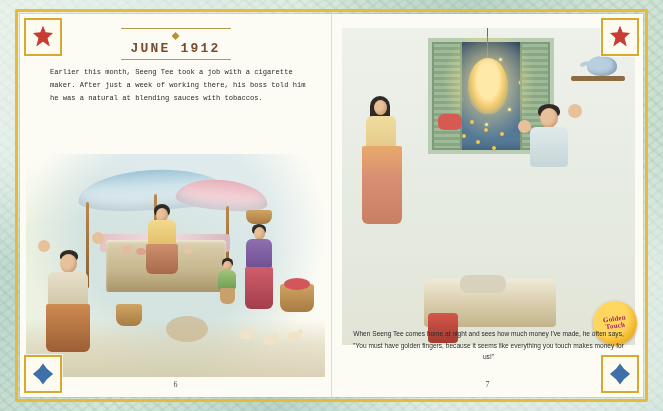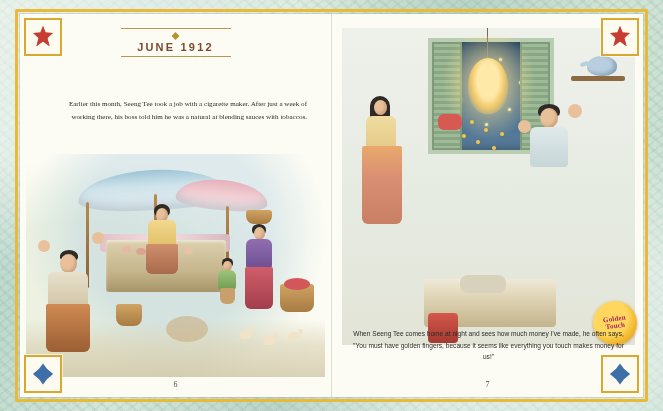--- a/index.html
+++ b/index.html
@@ -106,44 +106,43 @@
     text-align: center;
   }
   .date-heading .rule {
     width: 110px;
     height: 0;
     border-top: 1px solid #b09a4f;
     margin: 0 auto 3px;
   }
   .date-heading .rule.bottom { margin: 3px auto 0; }
   .date-text {
-    font-family: Liberation Sans, sans-serif;
-    font-size: 11px;
+    font-family: Liberation Mono, monospace;
+    font-size: 13px;
     letter-spacing: 2.2px;
     color: #7a4a2e;
     font-weight: bold;
   }
   .date-ornament {
     width: 8px; height: 8px;
     margin: 0 auto 1px;
     background: #b8942f;
     clip-path: polygon(50% 0, 100% 50%, 50% 100%, 0 50%);
   }
 
   .body-text {
     position: absolute;
     left: 30px;
     right: 24px;
     top: 52px;
-    font-family: Liberation Serif, serif;
+    font-family: Liberation Mono, monospace;
     font-size: 7.1px;
     line-height: 1.85;
     color: #2b2b2b;
-    text-align: right;
-    margin-top: 32px;
+    text-align: left;
   }
   .body-text p { margin: 0 0 11px 0; }
 
   .caption-right {
     position: absolute;
     left: 16px;
     right: 14px;
     bottom: 34px;
     font-size: 6.6px;
     line-height: 1.75;

